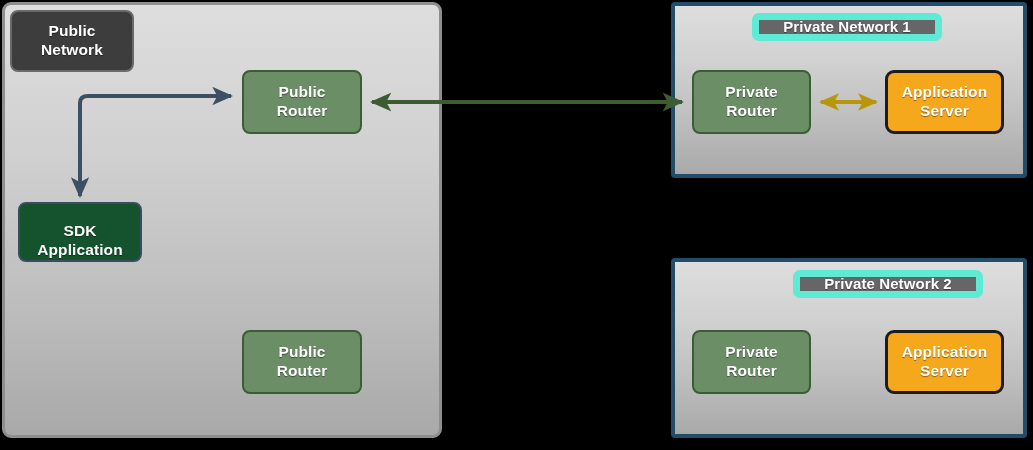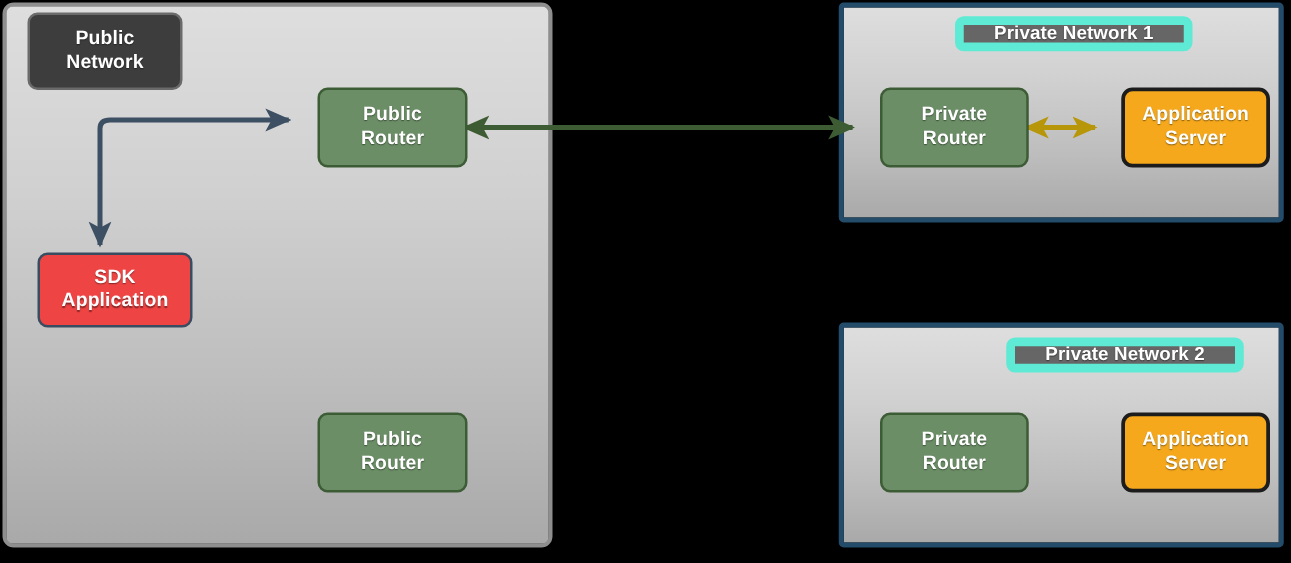--- a/index.html
+++ b/index.html
@@ -45,41 +45,41 @@
     justify-content: center;
     text-align: center;
     color: #ffffff;
     font-weight: bold;
     font-size: 15.5px;
     line-height: 1.22;
     border-radius: 8px;
     letter-spacing: 0.1px;
     text-shadow: 0 1px 1px rgba(0,0,0,0.45);
     z-index: 5;
-    margin-left: 12px;
   }
   .node span { display: block; width: 100%; }
 
   .n-dark {
     background: #3d3d3d;
     border: 2px solid #6a6a6a;
   }
   .n-label {
     background: #666666;
     border: 7px solid #5eead4;
     border-radius: 7px;
     font-size: 15px;
   }
   .n-green {
     background: #6b8e66;
     border: 2px solid #3c5c35;
   }
   .n-slate {
-    background: #ef4444;
+    background: #14532d;
     border: 2px solid #3a4c60;
+    align-items: flex-end;
   }
   .n-rust {
     background: #a34a22;
     border: 2px solid #5e2611;
   }
   .n-orange {
     background: #f5a81c;
     border: 3px solid #1c1c1c;
     border-radius: 9px;
   }

